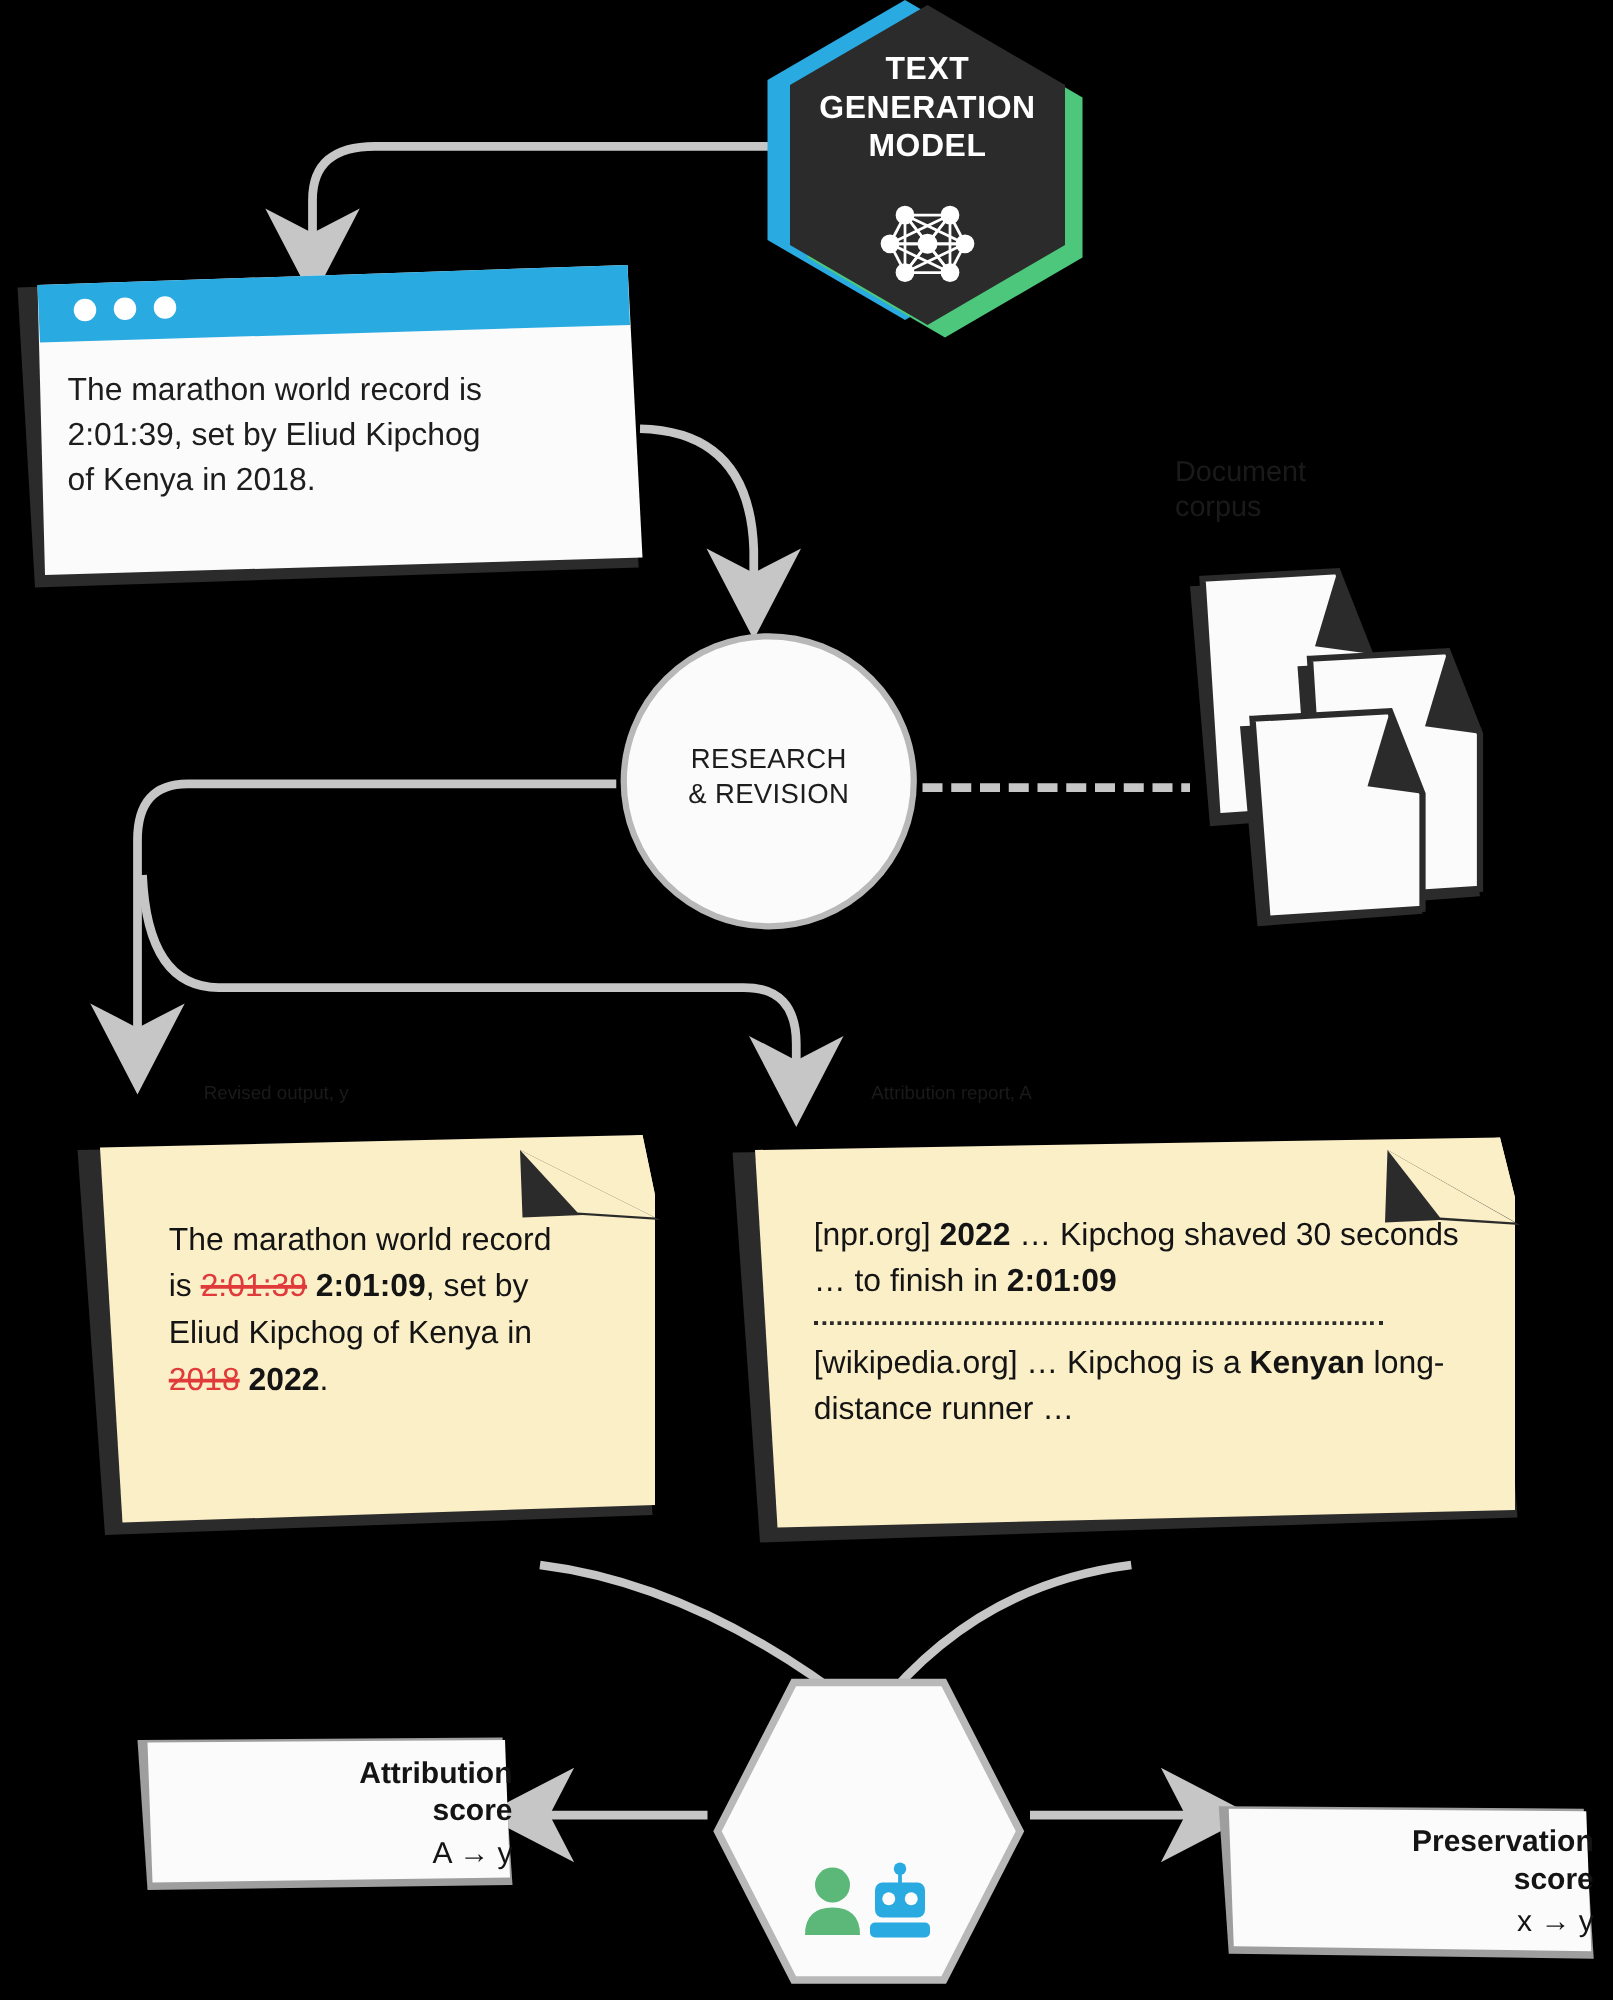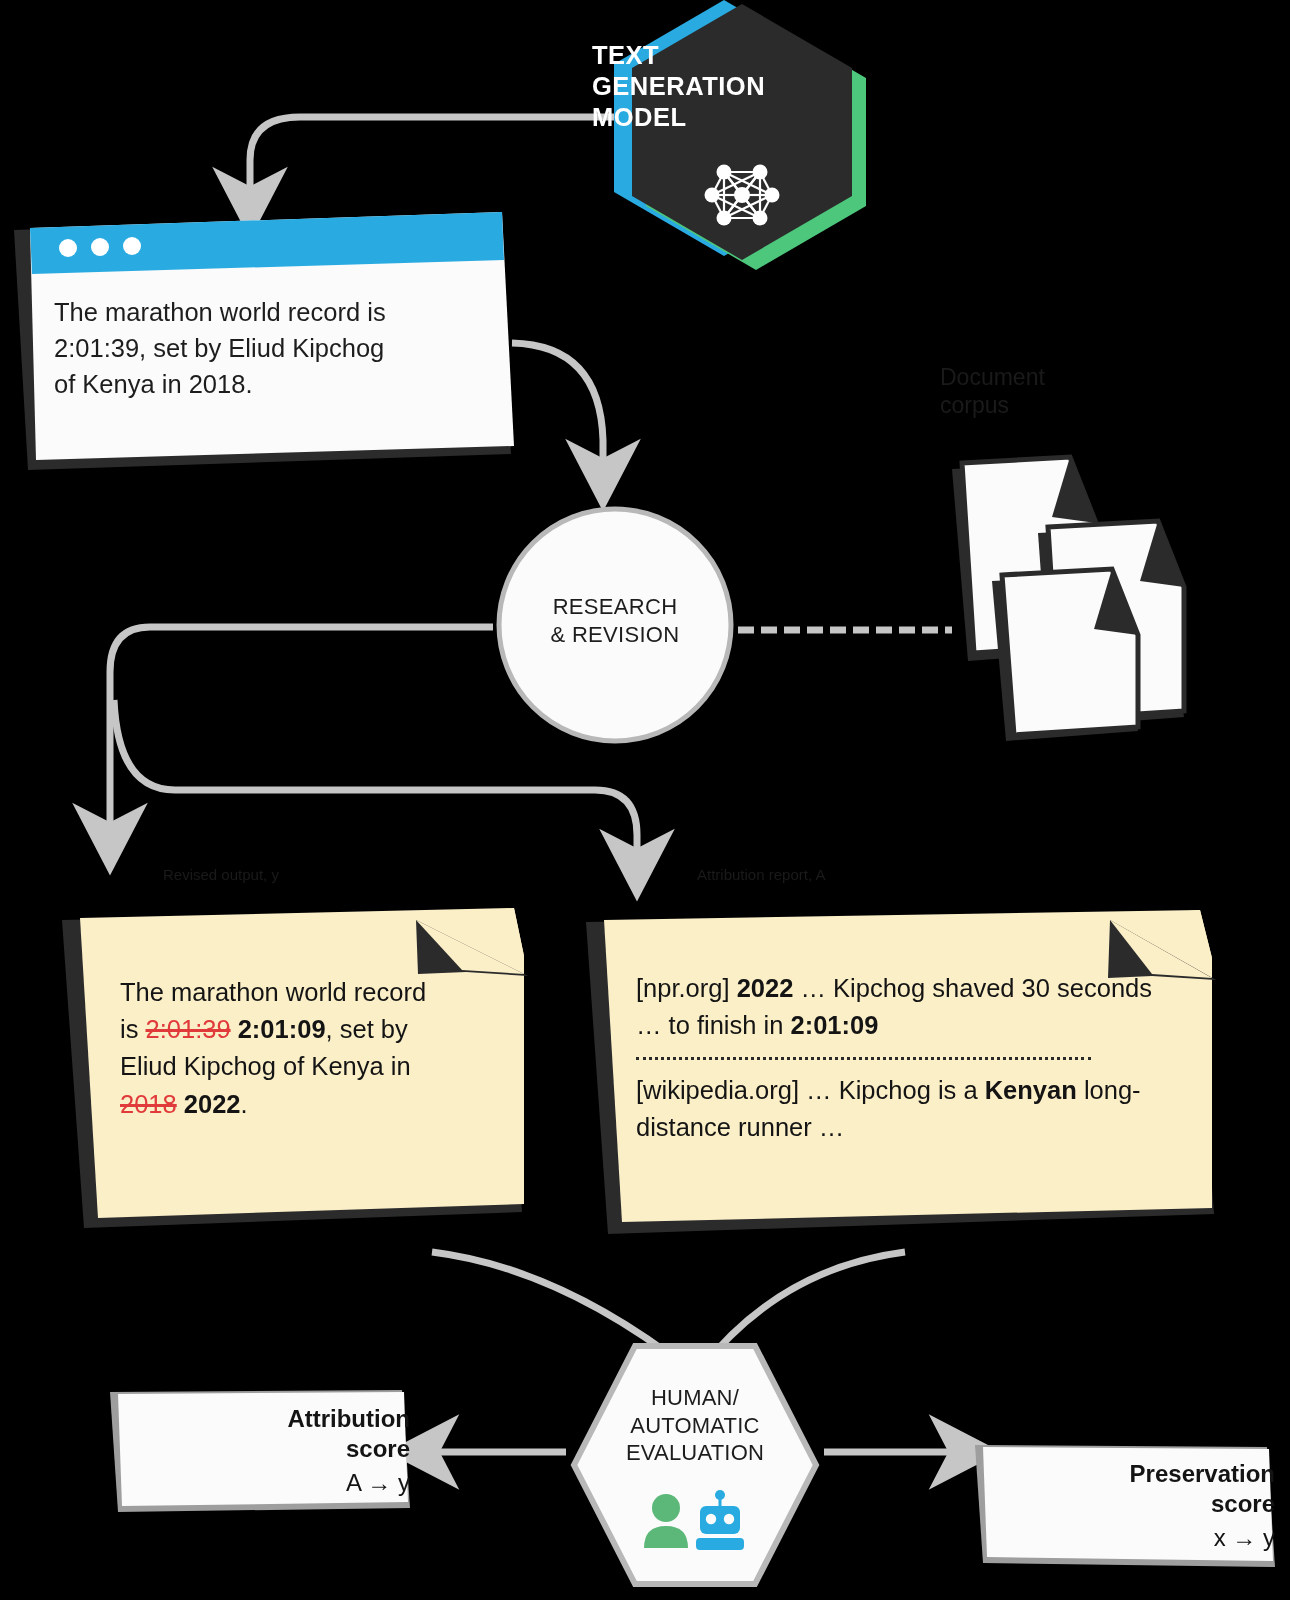--- a/index.html
+++ b/index.html
@@ -8,21 +8,21 @@
   #stage{position:absolute;left:0;top:0;width:1290px;height:1600px;background:#000;}
 
   
   .abs{position:absolute;}
   svg{overflow:visible;}
 
   
   #tgm{left:592px;top:0px;width:300px;height:272px;}
   .hexlabel{
     position:absolute;left:0;top:40px;width:100%;
-    color:#fff;font-size:25.5px;line-height:1.22;
+    text-align:center;color:#fff;font-size:25.5px;line-height:1.22;
     font-weight:600;letter-spacing:.5px;
   }
   .nn-icon{position:absolute;left:50%;top:160px;transform:translateX(-50%);}
 
   
   #browser{left:14px;top:214px;width:500px;height:256px;}
   .bw-text{
     position:absolute;left:40px;top:80px;width:430px;
     color:#1d1d1d;font-size:25.5px;line-height:1.42;
   }
@@ -41,21 +41,21 @@
     color:#1a1a1a;font-size:23px;line-height:1.2;font-weight:500;}
 
   
   .note-label{color:#1a1a1a;font-size:15px;font-weight:500;}
   #label-revised{left:163px;top:866px;}
   #label-attrib{left:697px;top:866px;}
 
   #note-revised{left:62px;top:912px;width:470px;height:320px;}
   #note-attrib{left:586px;top:912px;width:640px;height:325px;}
 
-  .note-body{position:absolute;color:#141414;}
+  .note-body{position:absolute;color:#141414;margin-left:15px;}
   #rev-body{left:58px;top:62px;width:330px;font-size:25.5px;line-height:1.46;}
   #att-body{left:50px;top:58px;width:520px;font-size:25.5px;line-height:1.44;}
   .strike{color:#E03A3A;text-decoration:line-through;text-decoration-thickness:2.5px;}
   .bold{font-weight:700;}
   .dotrule{
     margin:14px 0 12px 0;height:0;border:0;
     border-top:3px dotted #2a2a2a;width:455px;
   }
 
   
@@ -248,25 +248,20 @@
       <div>
         <span>[wikipedia.org]</span><span> … Kipchog is a </span><span class="bold">Kenyan</span><span> long-distance runner …</span>
       </div>
     </div>
   </div>
 
   <div class="abs" id="evalhex">
     <svg width="250" height="250">
       <polygon points="65,6 185,6 246,125 185,244 65,244 4,125" fill="#FBFBFB" stroke="#B8B8B8" stroke-width="6"></polygon>
     </svg>
-    <div class="eval-label">
-      <span>HUMAN/</span><br>
-      <span>AUTOMATIC</span><br>
-      <span>EVALUATION</span>
-    </div>
     <svg class="eval-icons" width="110" height="62">
       <g fill="#5CB878">
         <circle cx="26" cy="18" r="14"></circle>
         <path d="M4,58 Q4,36 26,36 Q48,36 48,58 Z"></path>
       </g>
       <g fill="#29ABE2">
         <circle cx="80" cy="5" r="5"></circle>
         <rect x="78.5" y="8" width="3" height="9"></rect>
         <rect x="60" y="16" width="40" height="28" rx="6"></rect>
         <circle cx="71" cy="29" r="5.2" fill="#FBFBFB"></circle>

